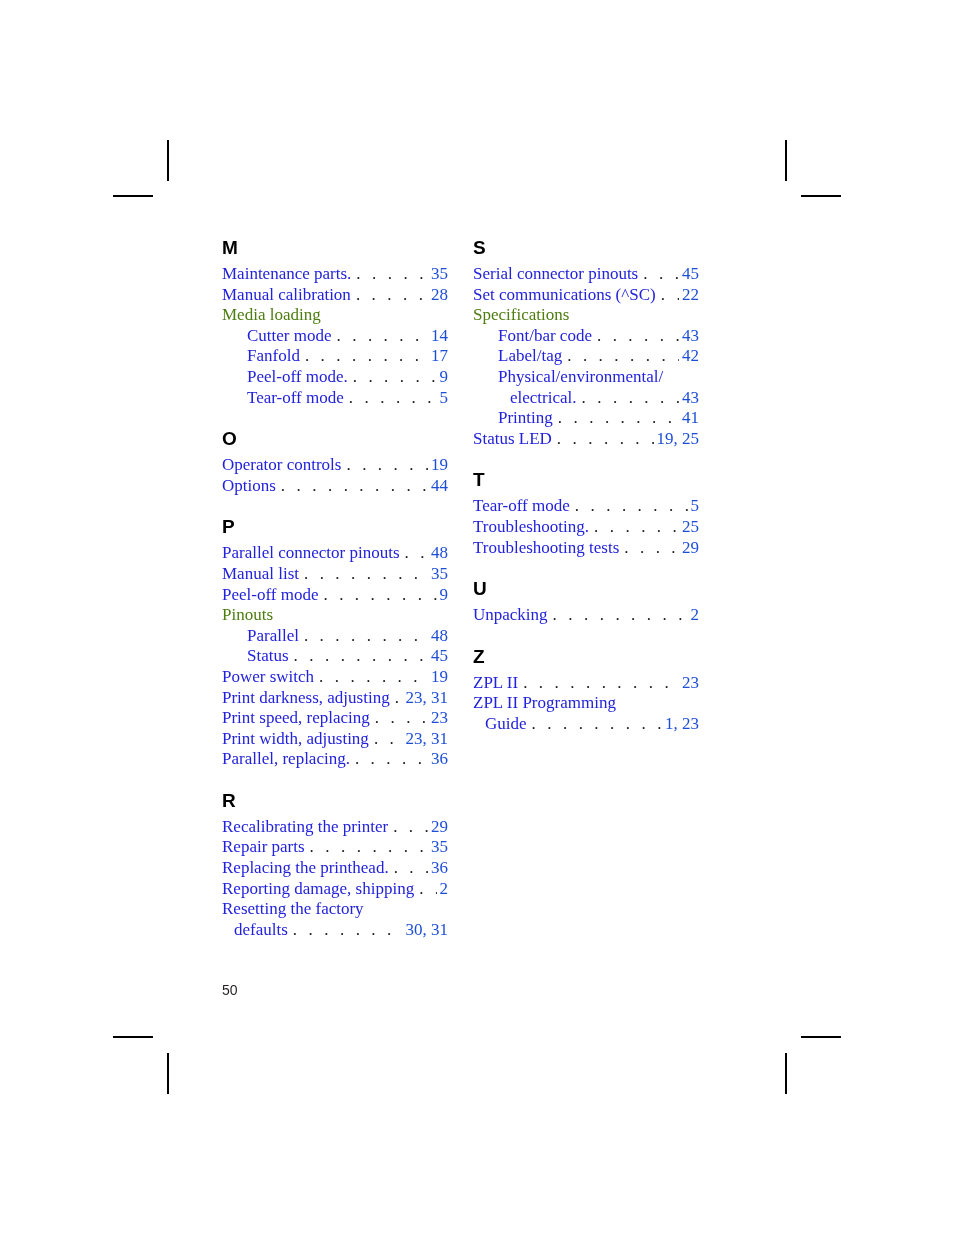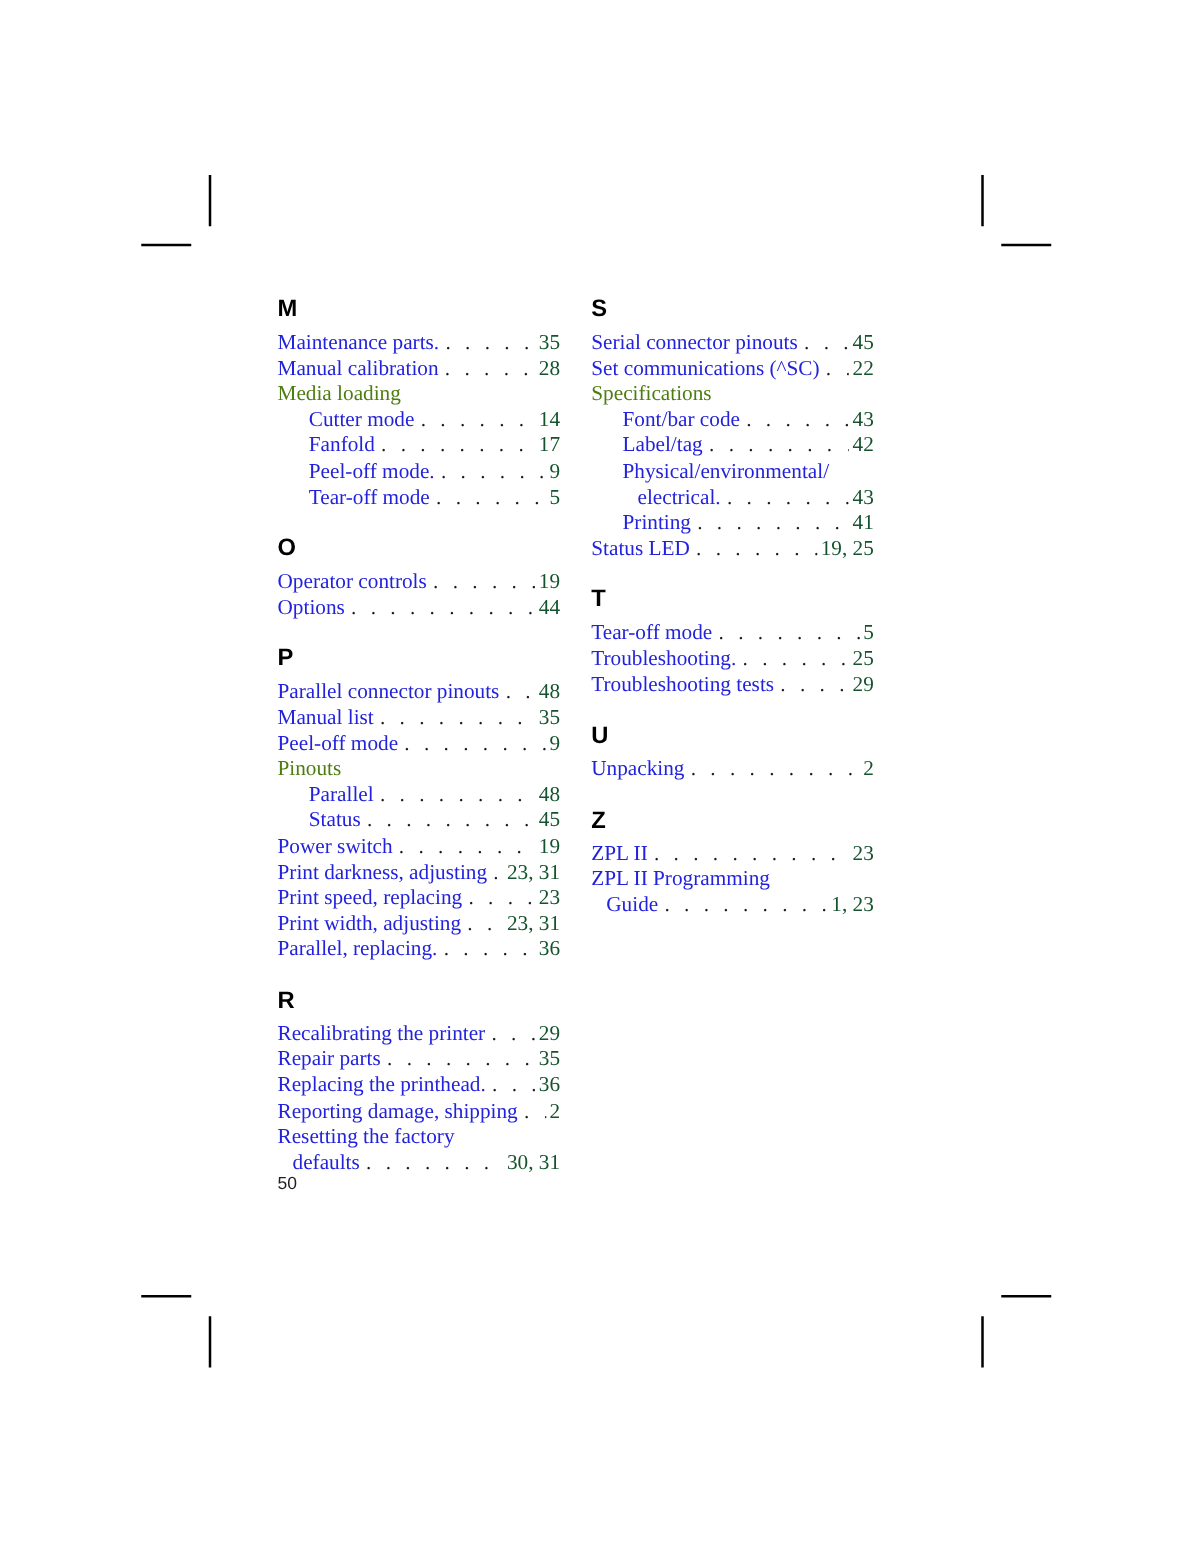--- a/index.html
+++ b/index.html
@@ -81,33 +81,33 @@
     letter-spacing: 3.6px;
     margin: 0 3px 0 5px;
     text-align: left;
     min-width: 0;
   }
   .leader::before {
     content: ". . . . . . . . . . . . . . . . . . . . . . . . . . . . . .";
   }
   .pagenum {
     flex: 0 0 auto;
-    color: #14532d;
+    color: #1d4ed8;
     text-align: right;
     font-size: 17px;
   }
 
   
   .entry.wrap-head .entry-label { white-space: normal; }
 
   
   .folio {
     position: absolute;
     left: 222px;
-    top: 938px;
+    top: 982px;
     font-family: "Liberation Sans", sans-serif;
     font-size: 14px;
     color: #231f20;
   }
 </style>
 </head>
 <body>
 
 <div class="page">
 

